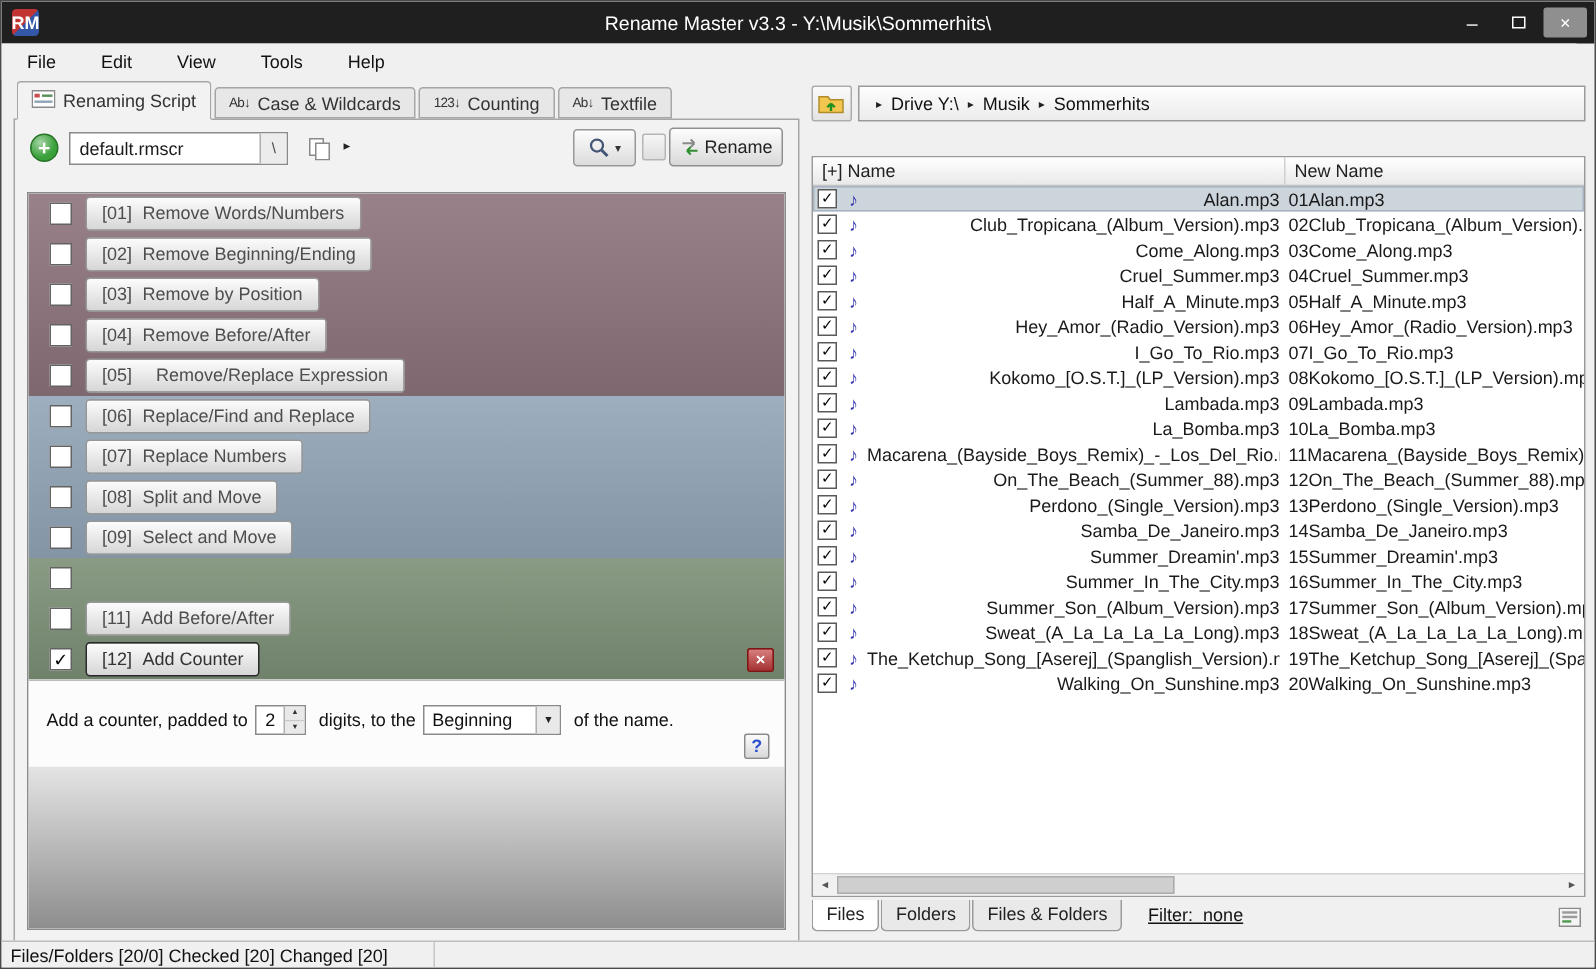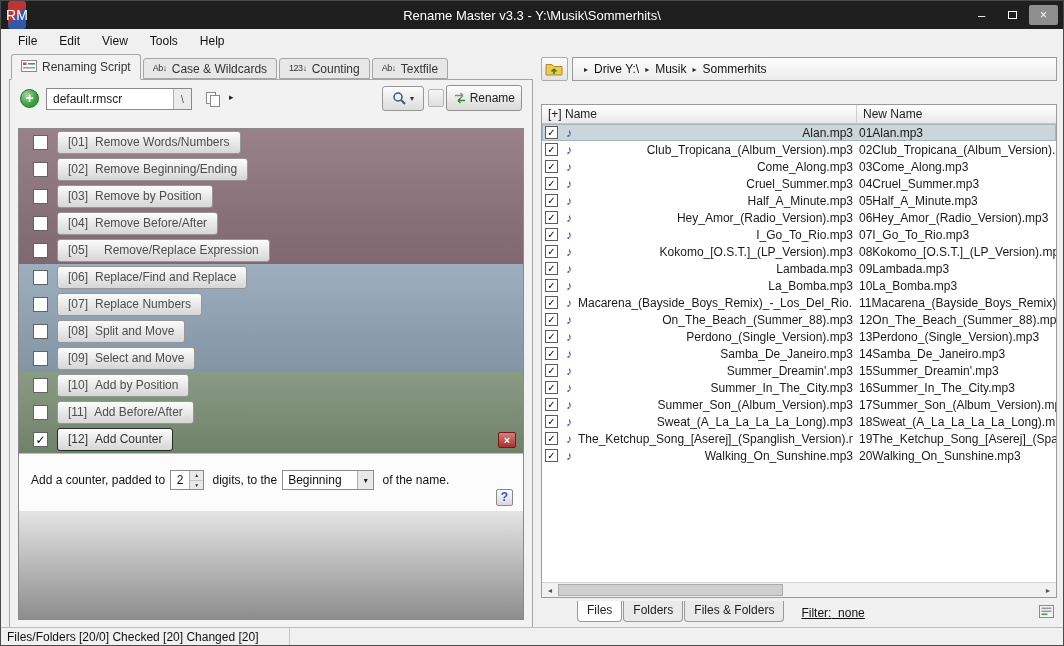--- a/index.html
+++ b/index.html
@@ -5,32 +5,32 @@
   * { box-sizing: border-box; }
   html,body { margin:0; padding:0; background:#d8d8d8; }
   .window {
     position:relative; width:1064px; height:646px; overflow:hidden;
     font-family:"Liberation Sans","DejaVu Sans",sans-serif; font-size:12px; color:#1a1a1a;
     background:#f0f0f0; border:1px solid #4a4a4a;
   }
   
   .titlebar { position:absolute; top:0; left:0; right:0; height:28px;
     background:var(--title-bar,#1f1f1f); color:#fff; display:flex; align-items:center; }
-  .app-logo { width:18px; height:28px; margin:0 6px 0 7px; border-radius:3px;
+  .app-logo { width:18px; height:18px; margin:0 6px 0 7px; border-radius:3px;
     background:linear-gradient(135deg,#c23434 49%,#3457a8 51%); color:#fff;
-    font-size:14px; font-weight:normal; display:flex; align-items:center; justify-content:center; z-index:1; }
+    font-size:12px; font-weight:bold; display:flex; align-items:center; justify-content:center; z-index:1; }
   .win-title { position:absolute; left:0; right:0; text-align:center; font-size:13px; pointer-events:none; }
   .win-controls { margin-left:auto; display:flex; align-items:center; gap:2px; padding-right:5px; z-index:1; }
   .win-btn { width:29px; height:20px; display:flex; align-items:center; justify-content:center;
     color:#fff; font-size:13px; }
   .win-btn.close { background:#8f8f8f; border-radius:2px; font-size:12px; }
   .max-box { width:9px; height:8px; border:1px solid #fff; display:inline-block; }
   
   .menubar { position:absolute; top:28px; left:0; right:12px; height:24px; display:flex;
-    align-items:center; padding-left:6px; background:#f0f0f0; }
+    align-items:center; padding-left:6px; background:#f0f0f0;gap:8px; }
   .menu-item { padding:4px 11px; color:#111; }
   
   .left-region { position:absolute; top:52px; left:8px; width:524px; height:576px; }
   .tabbar { height:26px; display:flex; align-items:flex-end; padding-left:2px; position:relative; z-index:2; }
   .tab { height:21px; background:#e7e7e7; border:1px solid #a6a6a6; margin-right:2px;
     border-radius:3px 3px 0 0; display:flex; align-items:center; gap:5px; padding:0 9px; color:#333; }
   .tab.active { height:26px; background:#f2f2f2; border-bottom:1px solid #f2f2f2; margin-bottom:-1px; }
   .mini-icon { font-size:9px; line-height:1; color:#333; letter-spacing:-0.5px; }
   .tab-content { position:absolute; top:26px; left:0; right:0; bottom:0;
     background:#f2f2f2; border:1px solid #a6a6a6; }
@@ -113,21 +113,21 @@
   .ft-note { width:14px; margin-left:4px; flex:none; color:#3636b0; font-size:12px; text-align:center; }
   .ft-name { width:277px; flex:none; overflow:hidden; padding-left:2px;text-align:right; }
   .ft-new { flex:1; overflow:hidden; padding-left:6px; }
   .hscroll { position:absolute; bottom:0; left:0; right:0; height:15px; background:#f1f1f1;
     border-top:1px solid #d2d2d2; display:flex; align-items:stretch; }
   .hs-btn { width:16px; display:flex; align-items:center; justify-content:center; font-size:7px;
     color:#555; background:#f1f1f1; }
   .hs-thumb { width:225px; margin:1px 0; background:#cfcfcf; border:1px solid #ababab; }
   .hs-space { flex:1; }
   .bottom-tabs { position:absolute; top:547px; left:0; right:0; height:22px; display:flex;
-    align-items:center;margin-left:36px; }
+    align-items:flex-start; }
   .btab { border:1px solid #9a9a9a; border-top:none; background:#e9e9e9; padding:2px 9px 4px;
     border-radius:0 0 4px 4px; margin-right:1px; color:#222; }
   .btab.active { background:#fff; }
   .filter { margin-left:16px; padding-top:3px; text-decoration:underline; color:#111; }
   .panel-icon { position:absolute; right:1px; top:3px; width:19px; height:16px;
     display:flex; align-items:center; justify-content:center; }
   
   .statusbar { position:absolute; bottom:0; left:0; right:0; height:18px; background:#f0f0f0;
     border-top:1px solid #bdbdbd; display:flex; align-items:center; }
   .status-text { width:288px; padding-left:6px; color:#111; }
@@ -266,21 +266,20 @@
 
   <div class="rule-row">
     <span class="checkbox"></span>
     <button class="rule-btn"><span style="margin-right:7px">[09]</span><span>Select and Move</span></button>
 
   </div>
 </div>
         <div class="rule-group group-add" id="group-add">
   <div class="rule-row">
     <span class="checkbox"></span>
-    <button class="rule-btn"><span style="margin-right:7px">[10]</span><span>Add by Position</span></button>
 
   </div>
 
   <div class="rule-row">
     <span class="checkbox"></span>
     <button class="rule-btn"><span style="margin-right:7px">[11]</span><span>Add Before/After</span></button>
 
   </div>
 
   <div class="rule-row focused">

